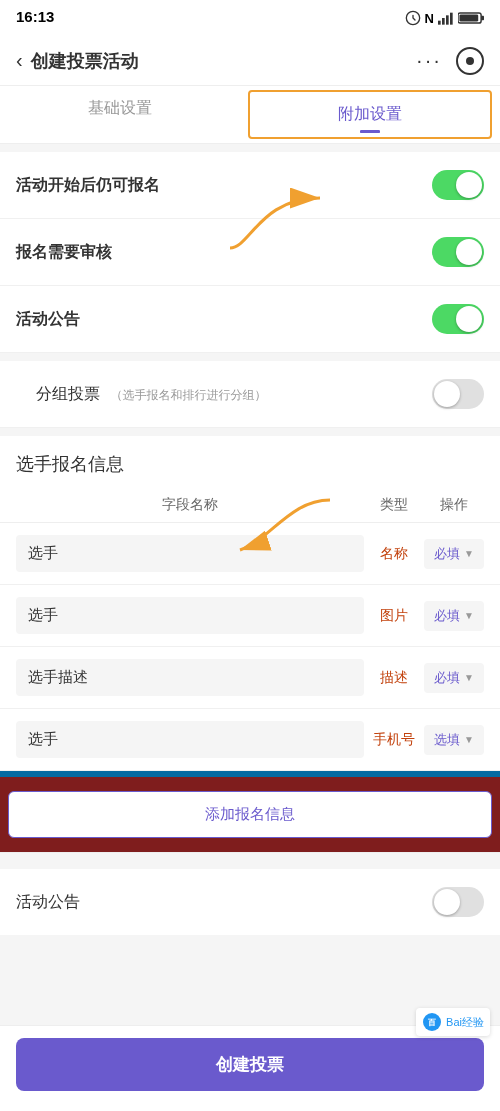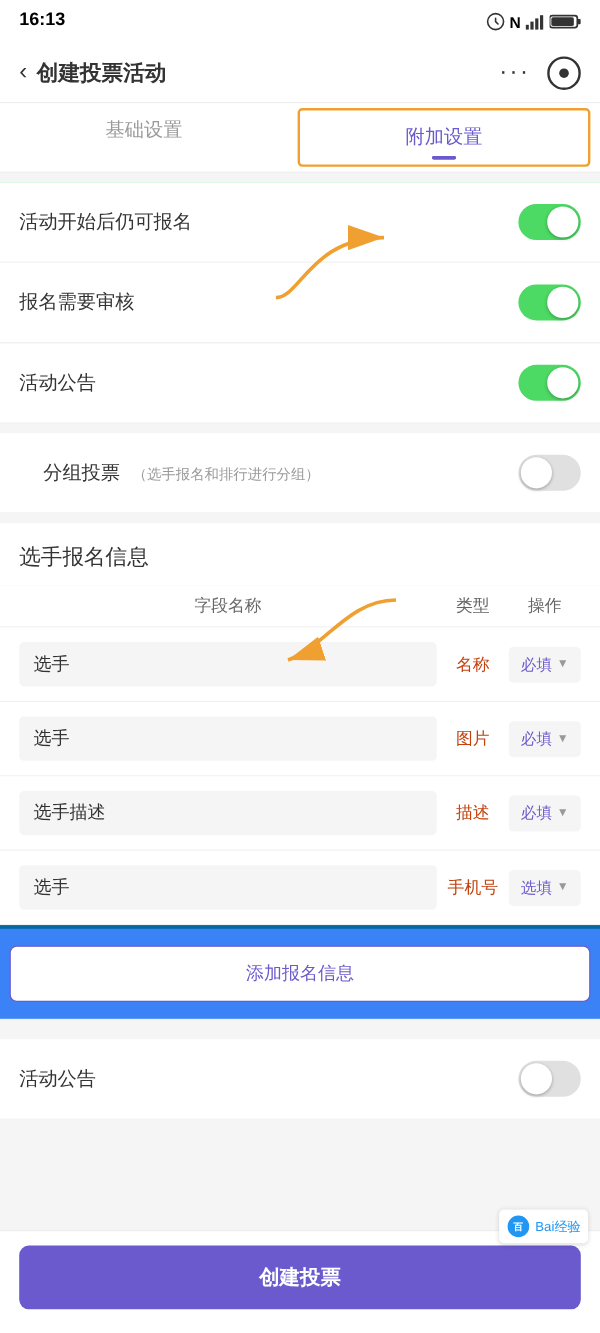--- a/index.html
+++ b/index.html
@@ -106,22 +106,23 @@
       left: 50%;
       transform: translateX(-50%);
       width: 20px;
       height: 3px;
       background: #6a5acd;
       border-radius: 2px;
     }
 
     
     .content {
-      background: #86efac;
+      background: #7dd3fc;
       margin-top: 8px;
+      font-weight: bold;
     }
 
     
     .toggle-row {
       display: flex;
       align-items: center;
       padding: 18px 16px;
       border-bottom: 1px solid #f0f0f0;
       background: #fff;
     }
@@ -255,22 +256,22 @@
       justify-content: space-between;
     }
     .action-btn .chevron {
       font-size: 10px;
       color: #999;
     }
 
     
     .add-btn-container {
       padding: 14px 8px;
-      background: #3b82f6;
-      border-top: 3px solid #0369a1;
+      background: #7f1d1d;
+      border-top: 6px solid #0369a1;
       border-bottom: 1px solid #eee;
     }
     .add-btn {
       width: 100%;
       border: 1.5px solid #6a5acd;
       background: #fff;
       border-radius: 6px;
       padding: 13px;
       font-size: 15px;
       color: #6a5acd;

